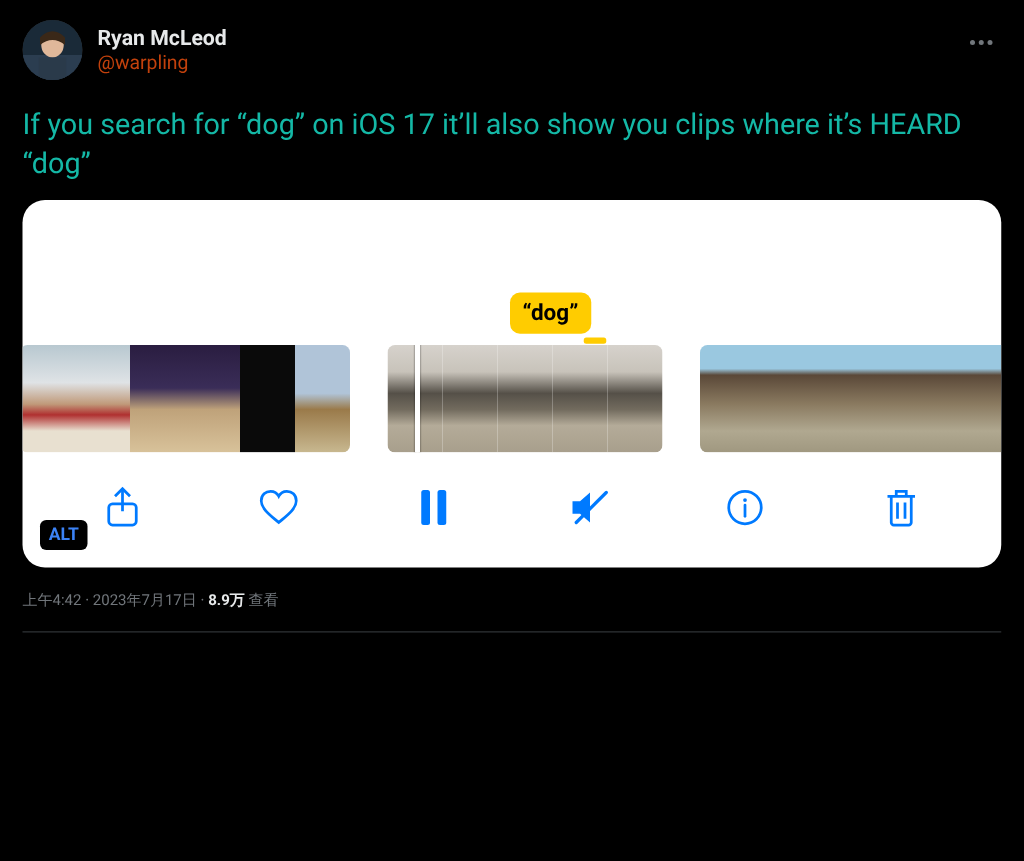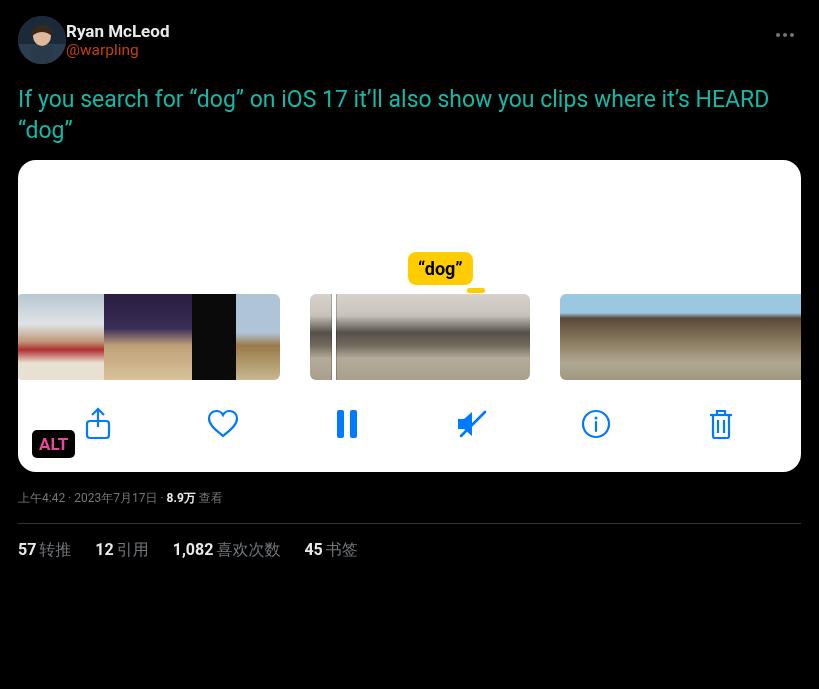--- a/index.html
+++ b/index.html
@@ -16,20 +16,21 @@
     padding: 16px 18px;
   }
   .header-row {
     display: flex;
     align-items: flex-start;
     justify-content: space-between;
   }
   .author-block {
     display: flex;
     align-items: center;
+    gap: 12px;
   }
   .avatar {
     width: 48px; height: 48px; border-radius: 50%;
     overflow: hidden;
     background: #333;
   }
   .avatar svg { display: block; }
   .name-line { font-weight: 700; font-size: 17px; color: #e7e9ea; line-height: 1.2; }
   .handle-line { color: #c2410c; font-size: 15.5px; line-height: 1.2; }
   .more { color: #71767b; font-size: 22px; letter-spacing: 2px; padding: 2px 6px; cursor: pointer; }
@@ -45,21 +46,21 @@
     font-size: 15px;
     margin-top: 10px;
   }
   .media-card {
     margin-top: 14px;
     width: 100%;
     background: #ffffff;
     border-radius: 18px;
     overflow: hidden;
     position: relative;
-    padding-top: 22px;
+    padding-top: 4px;
   }
   .white-area {
     height: 70px;
   }
   .tag-row {
     position: relative;
     height: 38px;
   }
   .tag {
     position: absolute;
@@ -124,22 +125,22 @@
     color: #007aff;
     cursor: pointer;
     width: 44px; height: 44px;
     display: flex; align-items: center; justify-content: center;
   }
   .alt-badge {
     position: absolute;
     left: 14px;
     bottom: 14px;
     background: #000;
-    color: #ec4899;
-    font-size: 17px;
+    color: #3b82f6;
+    font-size: 14px;
     font-weight: 700;
     padding: 4px 7px;
     border-radius: 5px;
   }
   .meta-row {
     margin-top: 18px;
     color: #71767b;
     font-size: 12px;
   }
   .meta-row .bold { color: #e7e9ea; font-weight: 700; }
@@ -267,19 +268,13 @@
     </div>
     <div class="alt-badge">ALT</div>
   </div>
 
   <div class="meta-row">
     <span>上午4:42</span><span> · </span><span>2023年7月17日</span><span> · </span><span class="bold">8.9万</span><span> 查看</span>
   </div>
 
   <div class="divider"></div>
 
-  <div class="stats-row">
-    <div><span class="num">57</span><span>转推</span></div>
-    <div><span class="num">12</span><span>引用</span></div>
-    <div><span class="num">1,082</span><span>喜欢次数</span></div>
-    <div><span class="num">45</span><span>书签</span></div>
-  </div>
 </div>
 
 </body></html>

